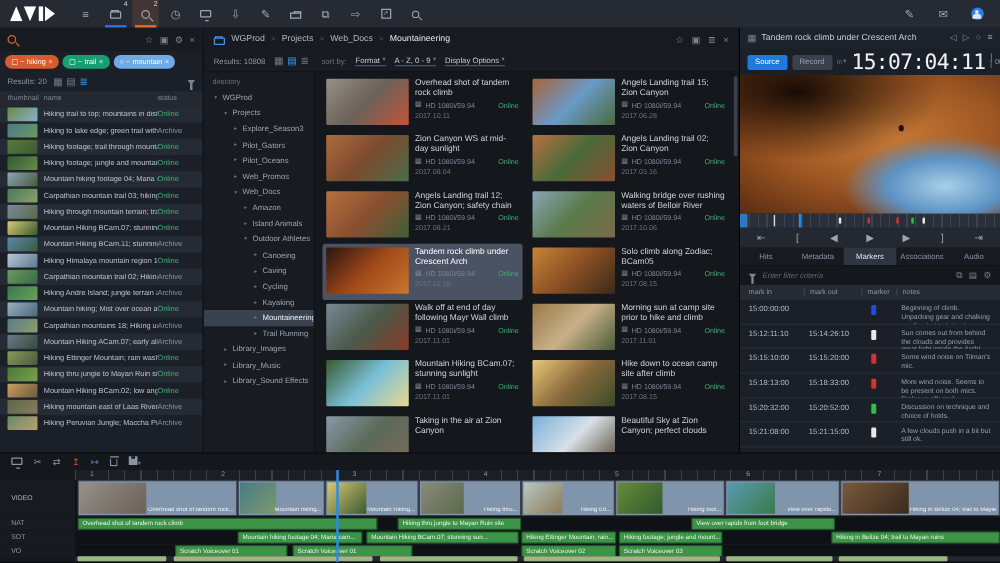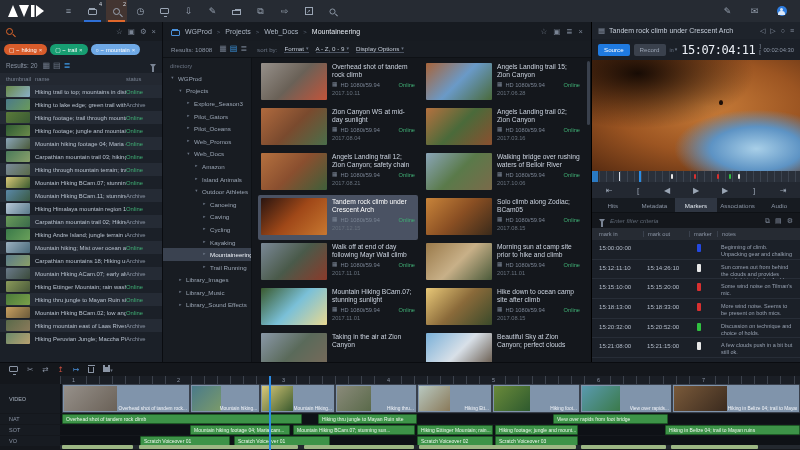--- a/index.html
+++ b/index.html
@@ -100,21 +100,21 @@
   
   .right-panel{width:209px;background:#1b2028;border-left:1px solid #000;display:flex;flex-direction:column;}
   .pt-row{height:17px;display:flex;align-items:center;gap:4px;padding:0 6px;font-size:7px;color:#c5cdd9;background:#1e232b;}
   .pt-title{white-space:nowrap;overflow:hidden;text-overflow:ellipsis;flex:1;}
   .pt-icons{display:flex;gap:5px;color:#8b95a5;font-size:7px;}
   .pc-row{height:21px;display:flex;align-items:center;gap:4px;padding:0 6px;}
   .btn{height:12px;border-radius:2px;font-size:6.2px;display:flex;align-items:center;padding:0 6px;}
   .btn.source{background:#1f7ae0;color:#fff;}
   .btn.record{background:#3a414d;color:#98a2b2;}
   .in-lbl{font-size:5.3px;color:#6b7585;margin-left:auto;display:flex;gap:1px;align-items:center;}
-  .tc{font-size:12px;color:#eef2f8;font-family:"DejaVu Sans Mono",monospace;letter-spacing:-.5px;}
+  .tc{font-size:17px;color:#eef2f8;font-family:"DejaVu Sans Mono",monospace;letter-spacing:-.5px;}
   .dur{font-size:5.8px;color:#8b95a5;display:flex;gap:2px;align-items:center;}
   .viewport{height:111px;position:relative;background:
     radial-gradient(58% 52% at 79% 80%, #a8cfe8 0%, #5d93c4 38%, rgba(93,147,196,0) 68%),
     radial-gradient(90% 80% at 22% 12%, rgba(12,5,2,.92), rgba(12,5,2,0) 62%),
     radial-gradient(125% 115% at 56% 42%, #c87c38 0%, #9c5522 36%, #5c2e12 66%, #1a0c05 100%);
     background-color:#1a0c05;}
   .viewport::after{content:"";position:absolute;left:61%;top:36%;width:4px;height:5px;background:#1c0f08;border-radius:50% 50% 40% 40%;}
   .scrub{height:11px;background:#2a303a;position:relative;background-image:repeating-linear-gradient(90deg,#3c4450 0 1px,transparent 1px 7px);}
   .scrub .ph{position:absolute;width:2px;top:0;bottom:0;background:#2b8ce4;}
   .scrub .br{position:absolute;width:1px;top:1px;bottom:1px;background:#d8dee8;}

